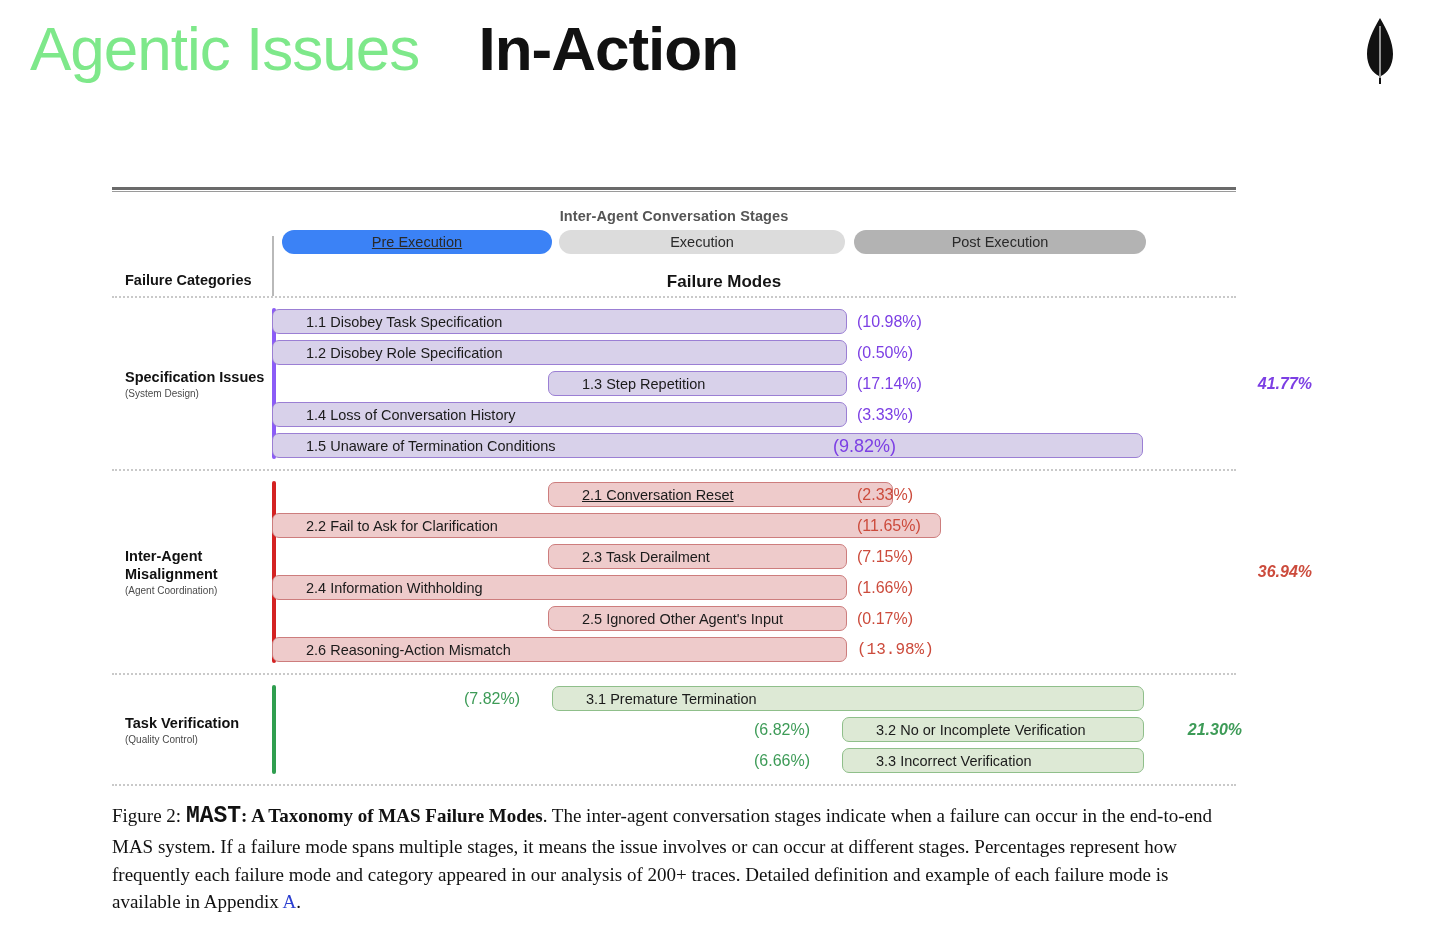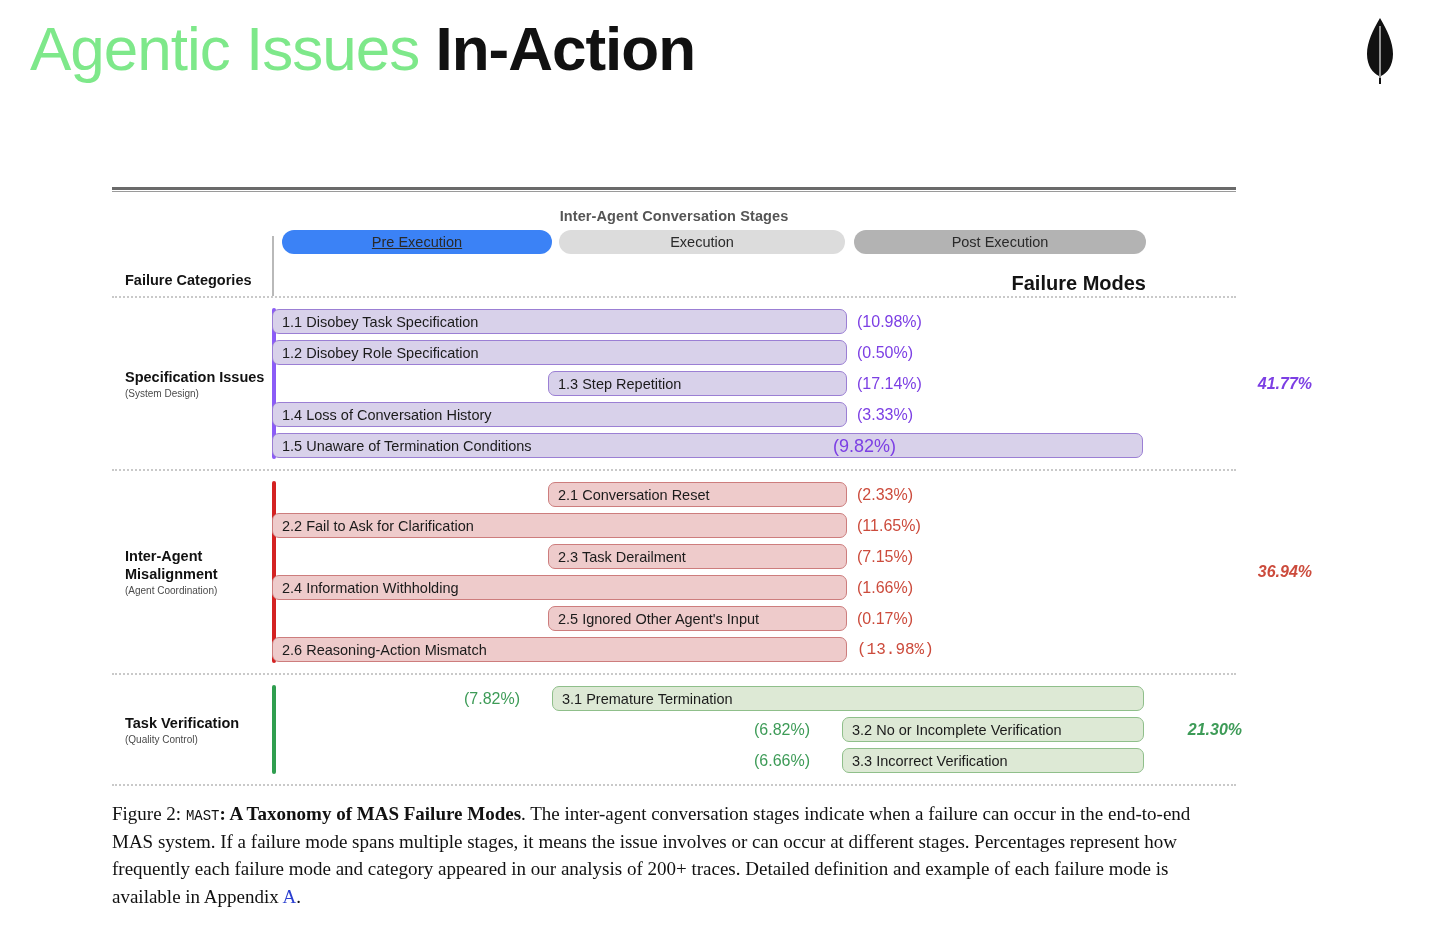--- a/index.html
+++ b/index.html
@@ -11,21 +11,21 @@
     position:relative;
   }
 
   
   #slide-title{
     position:absolute; left:30px; top:18px;
     font-size:62px; font-weight:700; letter-spacing:-1px;
     white-space:nowrap; line-height:1;
   }
   #slide-title .accent{color:#7ee88a;font-weight:400;}
-  #slide-title .plain{color:#111111;font-weight:700;}
+  #slide-title .plain{color:#111111;font-weight:700;margin-left:43px;}
 
   #brand-logo{position:absolute; right:48px; top:16px; width:40px;height:72px;}
 
   
   #figure{position:absolute; left:112px; top:180px; width:1124px;}
 
   #figure-title{
     text-align:center;
     font-family:"Liberation Serif", serif;
     font-weight:700; font-size:19px; color:#0b0b0b;
@@ -49,22 +49,22 @@
   #stage-exe {left:447px; width:286px; background:#dcdcdc;}
   #stage-post{left:742px; width:292px; background:#b3b3b3;}
 
   
   #col-header{position:relative;height:26px;}
   #failure-categories-label{
     position:absolute;left:13px;top:2px;width:146px;text-align:left;
     font-size:14.5px;font-weight:700;color:#141414;
   }
   #failure-modes-label{
-    position:absolute;left:170px;width:864px;top:2px;text-align:right;
-    font-size:20px;font-weight:700;color:#141414;
+    position:absolute;left:180px;width:864px;top:2px;text-align:center;
+    font-size:17px;font-weight:700;color:#141414;
   }
   #header-divider{position:absolute;left:160px;top:-34px;width:2px;height:60px;background:#b9b9b9;}
 
   .dotted-sep{border-top:2px dotted #c9c9c9;height:0;}
 
   
   .section{position:relative;}
   .section-inner{position:relative;padding:8px 0 8px 0;}
 
   .cat-label{
@@ -79,21 +79,21 @@
   .rows{position:relative;margin-left:160px;width:964px;}
   .row{position:relative;height:31px;}
 
   .bar{
     position:absolute;top:3px;height:25px;
     border-radius:7px;border:1.4px solid;
     display:flex;align-items:center;box-sizing:border-box;
     padding:0 9px;
     font-size:14.5px;color:#1b1b1b;
   }
-  .bar .bar-label{white-space:nowrap;}
+  .bar .bar-label{white-space:nowrap;margin-left:24px;}
   .pct{
     position:absolute;top:3px;height:25px;display:flex;align-items:center;
     font-size:16px;font-weight:400;
   }
   .pct-inside{position:absolute;top:3px;height:25px;display:flex;align-items:center;font-size:18px;}
 
   .cat-total{
     position:absolute;right:-4px;top:50%;transform:translateY(-50%);
     font-size:16px;font-weight:700;font-style:italic;
   }
@@ -111,21 +111,21 @@
   .p-green .spine{background:#2f9e4f;}
   .p-green .pct,.p-green .pct-inside,.p-green .cat-total{color:#3d9b57;}
 
   
   #figure-caption{
     position:absolute;left:112px;top:800px;width:1124px;
     font-family:"Liberation Serif", serif;
     font-size:19px;line-height:1.45;color:#111;text-align:left;
   }
   #figure-caption b{font-weight:700;}
-  #figure-caption .mono{font-family:"Liberation Mono", monospace;font-weight:400;font-size:14px;}
+  #figure-caption .mono{font-family:"Liberation Mono", monospace;font-weight:700;font-size:23px;}
   #figure-caption .link{color:#2b3fd0;}
 </style>
 </head>
 <body>
 
 <div id="slide-title">
   <span class="accent">Agentic Issues</span>
   <span class="plain">In-Action</span>
 </div>
 
@@ -200,27 +200,27 @@
       <div class="dotted-sep"></div>
       <div class="section p-red">
         <div class="section-inner">
           <div class="cat-label">
             <div class="cat-name">Inter-Agent Misalignment</div>
             <div class="cat-sub">(Agent Coordination)</div>
           </div>
           <div class="spine"></div>
           <div class="rows">
             <div class="row">
-              <div class="bar" style="left: 276px; width: 299px;">
+              <div class="bar" style="left: 276px; width: 345px; text-decoration: underline;">
                 <span class="bar-label">2.1 Conversation Reset</span>
               </div>
               <div class="pct" style="left: 585px;">(2.33%)</div>
             </div>
             <div class="row">
-              <div class="bar" style="left: 0px; width: 575px;">
+              <div class="bar" style="left: 0px; width: 669px;">
                 <span class="bar-label">2.2 Fail to Ask for Clarification</span>
               </div>
               <div class="pct" style="left: 585px;">(11.65%)</div>
             </div>
             <div class="row">
               <div class="bar" style="left: 276px; width: 299px;">
                 <span class="bar-label">2.3 Task Derailment</span>
               </div>
               <div class="pct" style="left: 585px;">(7.15%)</div>
             </div>

